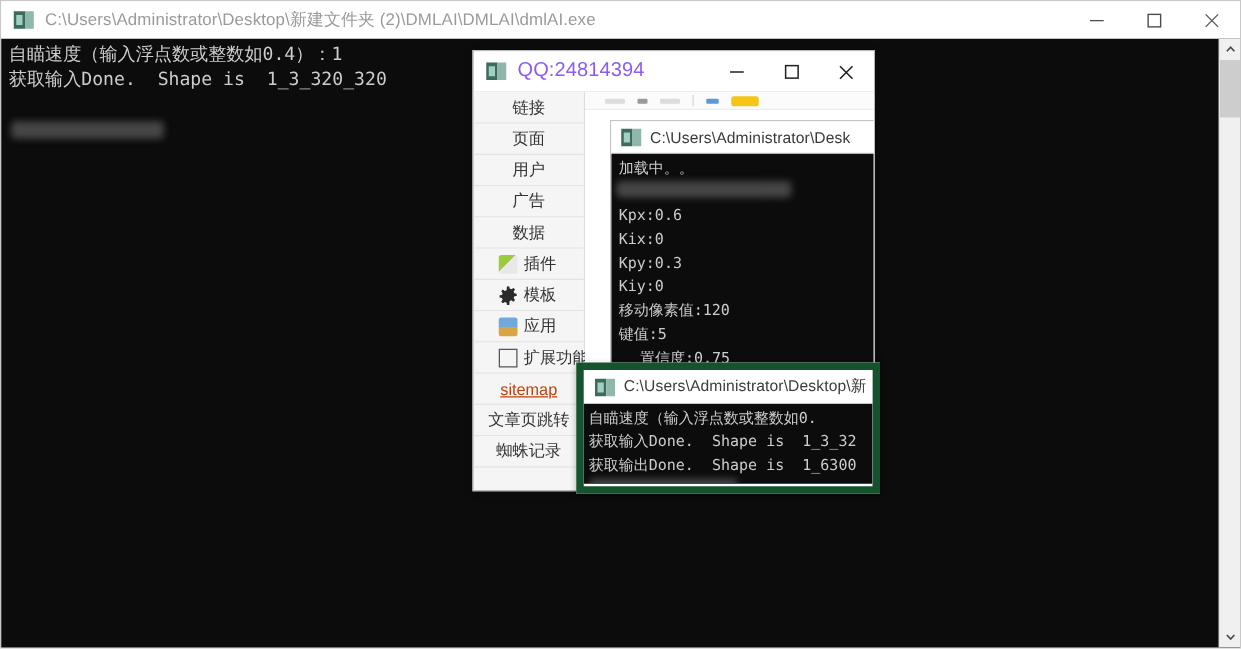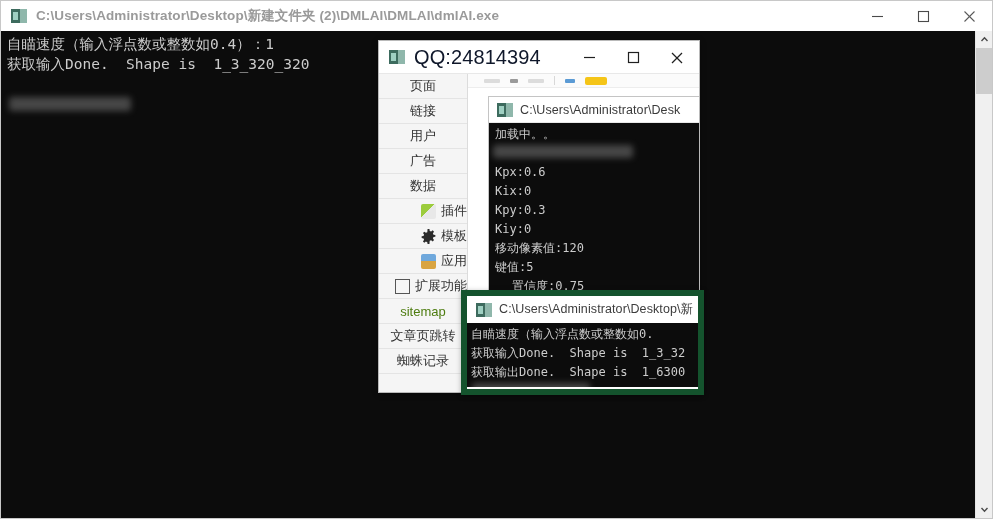--- a/index.html
+++ b/index.html
@@ -23,21 +23,21 @@
     border: 1px solid #c8c8c8;
   }
   .cmd-titlebar {
     position: relative;
     height: 30px;
     background: #ffffff;
     display: flex;
     align-items: center;
     user-select: none;
   }
-  #main-cmd > .cmd-titlebar { height: 30px; font-weight: bold; }
+  #main-cmd > .cmd-titlebar { height: 30px; }
   .cmd-icon {
     width: 16px; height: 14px;
     margin-left: 10px; margin-right: 9px;
     flex: 0 0 auto;
     position: relative;
   }
   .cmd-icon .i-dark { position:absolute; left:0; top:0; width:9px; height:14px; background:#3d6b5e; }
   .cmd-icon .i-light{ position:absolute; left:9px; top:0; width:7px; height:14px; background:#8fb7ab; }
   .cmd-icon .i-inner{ position:absolute; left:2px; top:3px; width:5px; height:8px; background:#9fd0c2; }
   .cmd-title {
@@ -113,21 +113,21 @@
   #qq-window {
     position: absolute;
     left: 378px; top: 40px;
     width: 322px; height: 353px;
     background: #ffffff;
     border: 1px solid #b9b9b9;
     box-shadow: 0 1px 6px rgba(0,0,0,0.30);
     overflow: hidden;
   }
   #qq-window .cmd-titlebar { height: 33px; border-bottom: 1px solid #e8e8e8; }
-  #qq-window .cmd-title { font-size: 20px; color: #0f172a; }
+  #qq-window .cmd-title { font-size: 16px; color: #8b5cf6; }
   #qq-window .win-controls { height: 33px; }
   #qq-window .win-btn { height: 33px; width: 44px; color:#202020; }
 
   .qq-body {
     position: relative;
     height: 318px;
     display: flex;
     background: #ffffff;
   }
   .qq-sidebar {
@@ -142,27 +142,27 @@
     display: flex;
     align-items: center;
     justify-content: center;
     font-size: 13px;
     color: #333;
     border-bottom: 1px solid #e4e4e4;
     position: relative;
     background: #f5f5f5;
     white-space: nowrap;
   }
-  .qq-menu-item.has-icon { justify-content: flex-end; padding-left: 20px; }
+  .qq-menu-item.has-icon { justify-content: flex-start; padding-left: 20px; }
   .qq-menu-item .mi-icon {
     width: 15px; height: 15px; margin-right: 5px;
     flex: 0 0 auto; position: relative;
   }
   .qq-menu-item .mi-label { font-size: 13px; }
-  .qq-menu-item.sitemap .mi-label { font-family: "Liberation Sans", sans-serif; color:#4d7c0f; }
+  .qq-menu-item.sitemap .mi-label { font-family: "Liberation Sans", sans-serif; color:#c2410c;text-decoration:underline; }
 
   
   .ic-plugin { background: linear-gradient(135deg,#9ccc3c 0 45%, #e8e8e8 45% 100%); border-radius:2px; }
   .ic-app    { background: linear-gradient(180deg,#6fa8dc 0 50%, #d9a441 50% 100%); border-radius:2px; }
   .ic-ext    { background: transparent; border: 1px solid #555; }
 
   .qq-content {
     position: relative;
     flex: 1 1 auto;
     background: #ffffff;
@@ -293,24 +293,24 @@
               <line x1="12" y1="2" x2="2" y2="12" stroke="currentColor" stroke-width="1.3"></line>
             </svg>
         </div>
       </div>
     </div>
 
     <div class="qq-body">
 
       <div class="qq-sidebar">
         <div class="qq-menu-item">
+          <span class="mi-label">链接</span>
+        </div>
+        <div class="qq-menu-item">
           <span class="mi-label">页面</span>
-        </div>
-        <div class="qq-menu-item">
-          <span class="mi-label">链接</span>
         </div>
         <div class="qq-menu-item">
           <span class="mi-label">用户</span>
         </div>
         <div class="qq-menu-item">
           <span class="mi-label">广告</span>
         </div>
         <div class="qq-menu-item">
           <span class="mi-label">数据</span>
         </div>

